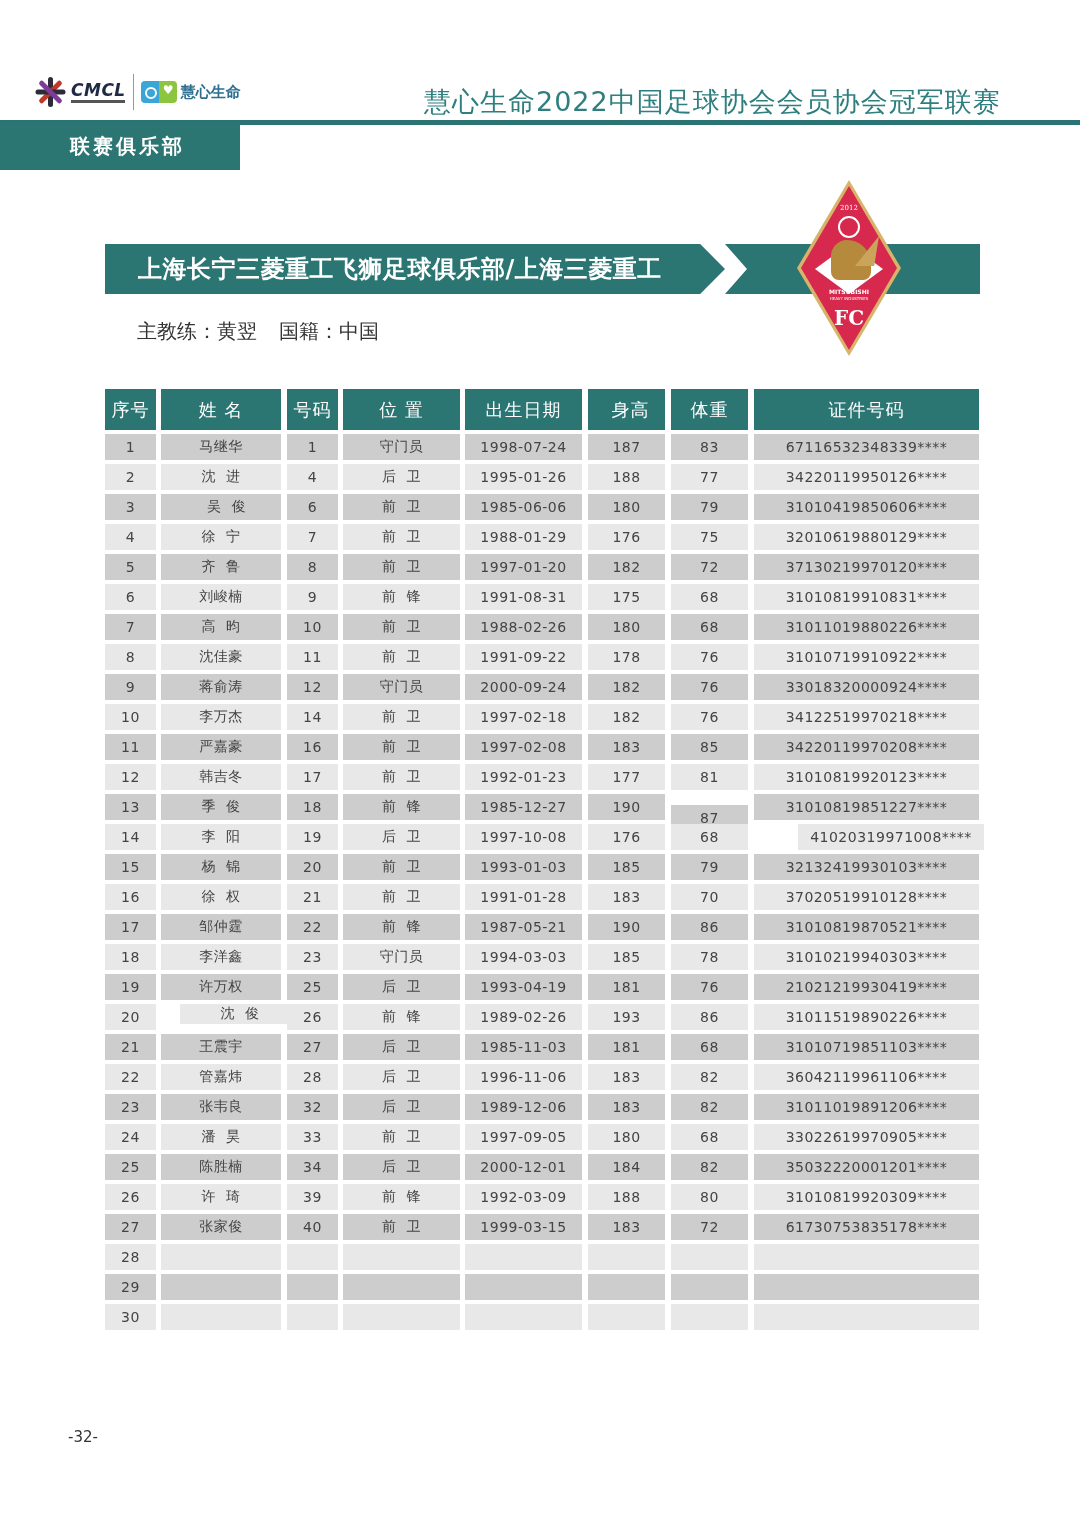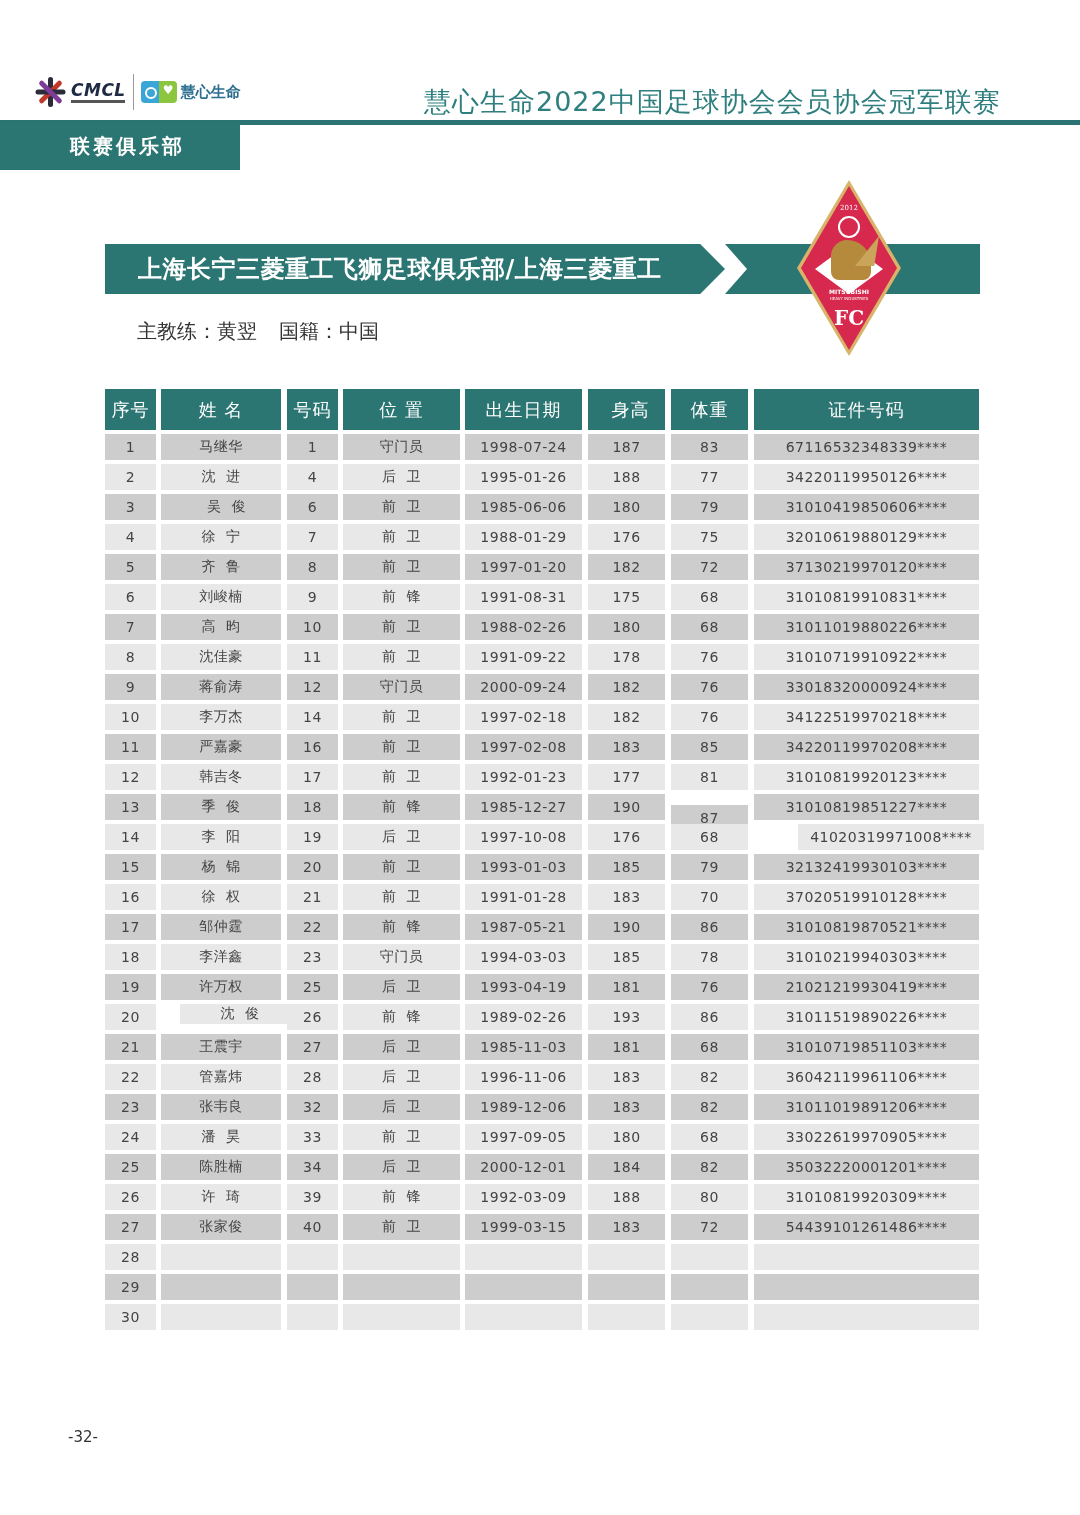--- a/index.html
+++ b/index.html
@@ -416,21 +416,21 @@
       <div class="cell row-light" style="left: 754px; top: 1184px; width: 225px; height: 26px;">31010819920309****</div>
     </div>
     <div style="position: absolute; left: 0px; top: 0px;">
       <div class="cell row-dark" style="left: 105px; top: 1214px; width: 51px; height: 26px;">27</div>
       <div class="cell row-dark" style="left: 161px; top: 1214px; width: 120px; height: 26px;">张家俊</div>
       <div class="cell row-dark" style="left: 287px; top: 1214px; width: 51px; height: 26px;">40</div>
       <div class="cell row-dark" style="left: 343px; top: 1214px; width: 117px; height: 26px;">前  卫</div>
       <div class="cell row-dark" style="left: 465px; top: 1214px; width: 117px; height: 26px;">1999-03-15</div>
       <div class="cell row-dark" style="left: 588px; top: 1214px; width: 77px; height: 26px;">183</div>
       <div class="cell row-dark" style="left: 671px; top: 1214px; width: 77px; height: 26px;">72</div>
-      <div class="cell row-dark" style="left: 754px; top: 1214px; width: 225px; height: 26px;">54439101261486****</div>
+      <div class="cell row-dark" style="left: 754px; top: 1214px; width: 225px; height: 26px;">61730753835178****</div>
     </div>
     <div style="position: absolute; left: 0px; top: 0px;">
       <div class="cell row-light" style="left: 105px; top: 1244px; width: 51px; height: 26px;">28</div>
       <div class="cell row-light" style="left: 161px; top: 1244px; width: 120px; height: 26px;"></div>
       <div class="cell row-light" style="left: 287px; top: 1244px; width: 51px; height: 26px;"></div>
       <div class="cell row-light" style="left: 343px; top: 1244px; width: 117px; height: 26px;"></div>
       <div class="cell row-light" style="left: 465px; top: 1244px; width: 117px; height: 26px;"></div>
       <div class="cell row-light" style="left: 588px; top: 1244px; width: 77px; height: 26px;"></div>
       <div class="cell row-light" style="left: 671px; top: 1244px; width: 77px; height: 26px;"></div>
       <div class="cell row-light" style="left: 754px; top: 1244px; width: 225px; height: 26px;"></div>

